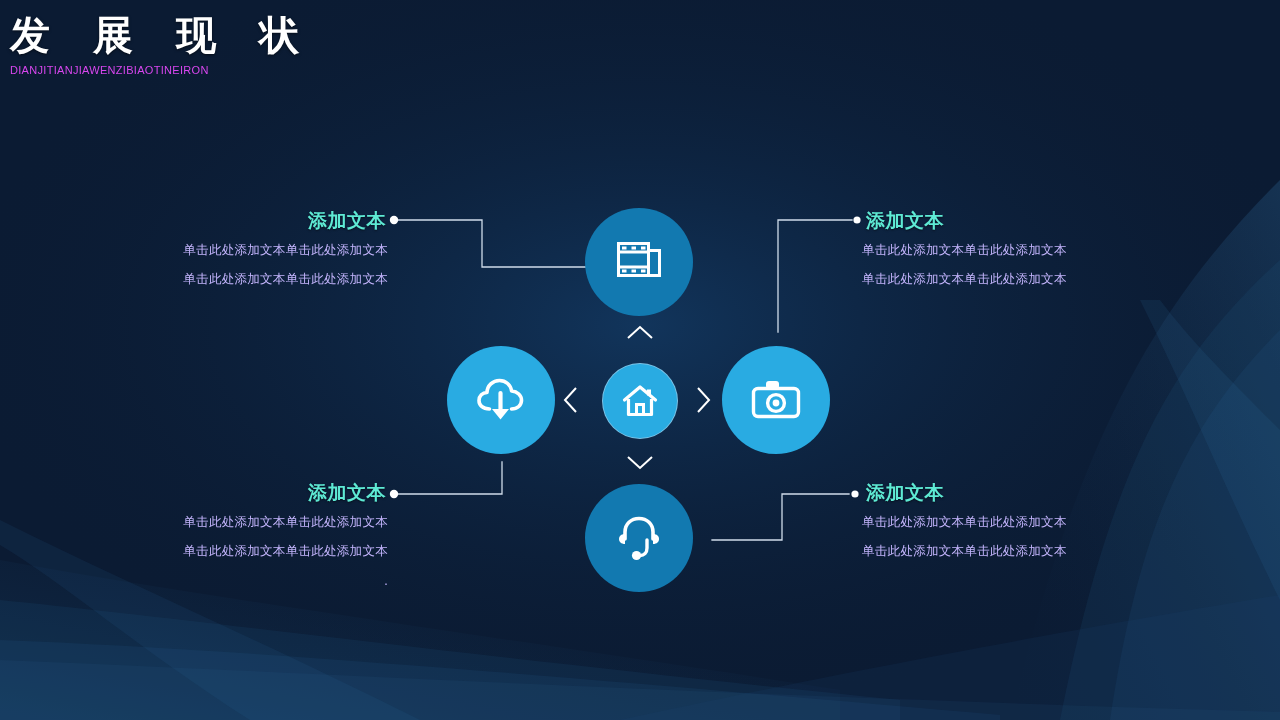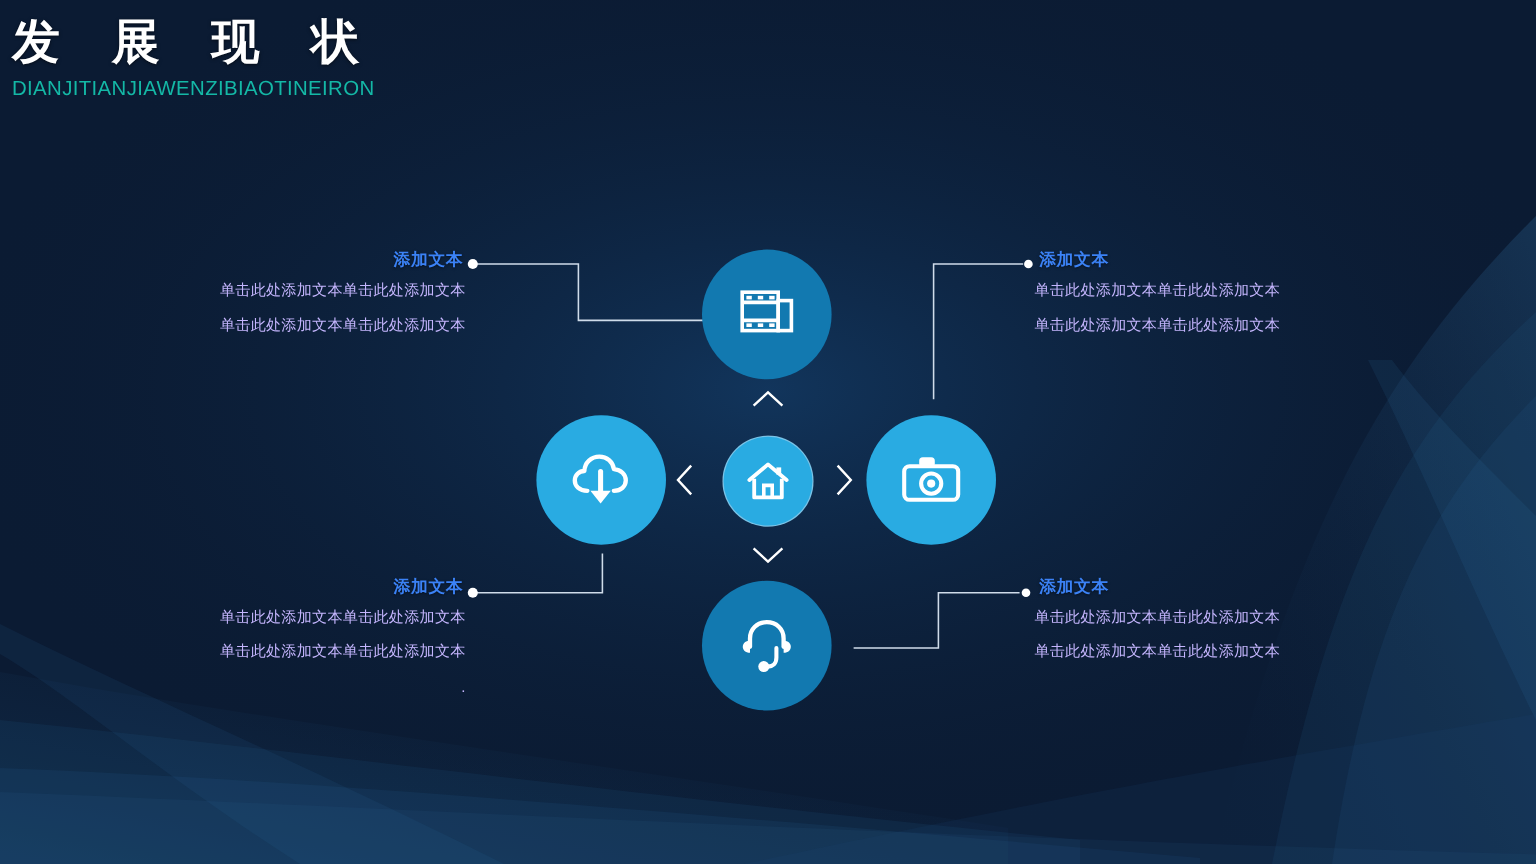--- a/index.html
+++ b/index.html
@@ -38,22 +38,22 @@
     font-size: 40px;
     font-weight: bold;
     color: #ffffff;
     letter-spacing: 16px;
     line-height: 1.05;
     margin: 0;
     text-shadow: 0 1px 3px rgba(0,0,0,0.55);
     white-space: nowrap;
   }
   .subtitle {
-    font-size: 17px;
-    color: #14b8a6;
+    font-size: 11px;
+    color: #d946ef;
     letter-spacing: 0.3px;
     margin-top: 8px;
     font-weight: 400;
     white-space: nowrap;
   }
 
   
   .node {
     position: absolute;
     border-radius: 50%;
@@ -91,23 +91,23 @@
     position: absolute;
     inset: 0;
     z-index: 3;
     pointer-events: none;
   }
   .connectors svg { display: block; width: 1280px; height: 720px; }
 
   
   .block { position: absolute; z-index: 6; }
   .block .bt {
-    font-size: 14px;
+    font-size: 19px;
     font-weight: bold;
-    color: #3b82f6;
+    color: #5eead4;
     margin: 0 0 6px 0;
     letter-spacing: 0.5px;
     text-shadow: 0 1px 2px rgba(0,0,0,0.5);
   }
   .block .bp {
     font-size: 12.6px;
     color: #c4b5fd;
     line-height: 1.62;
     margin: 0;
     letter-spacing: 0.2px;

